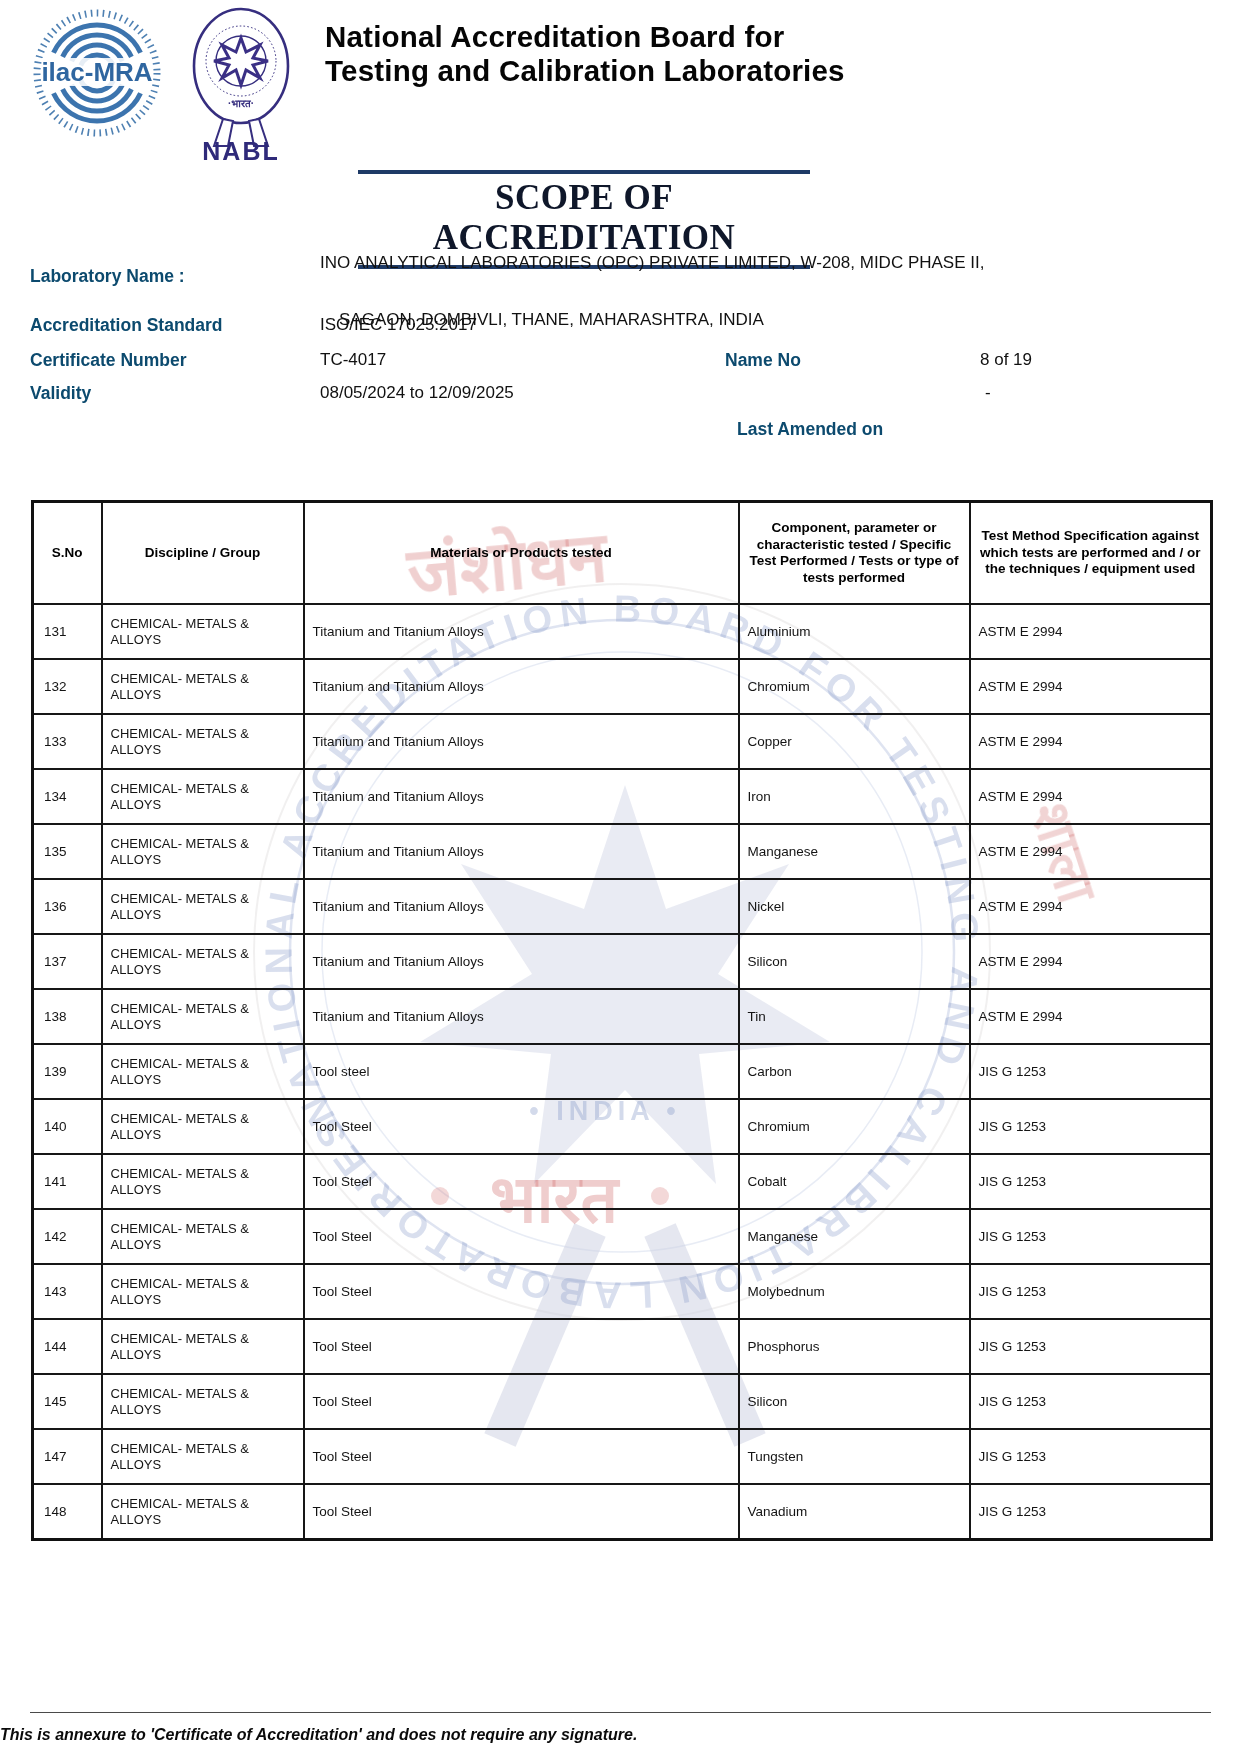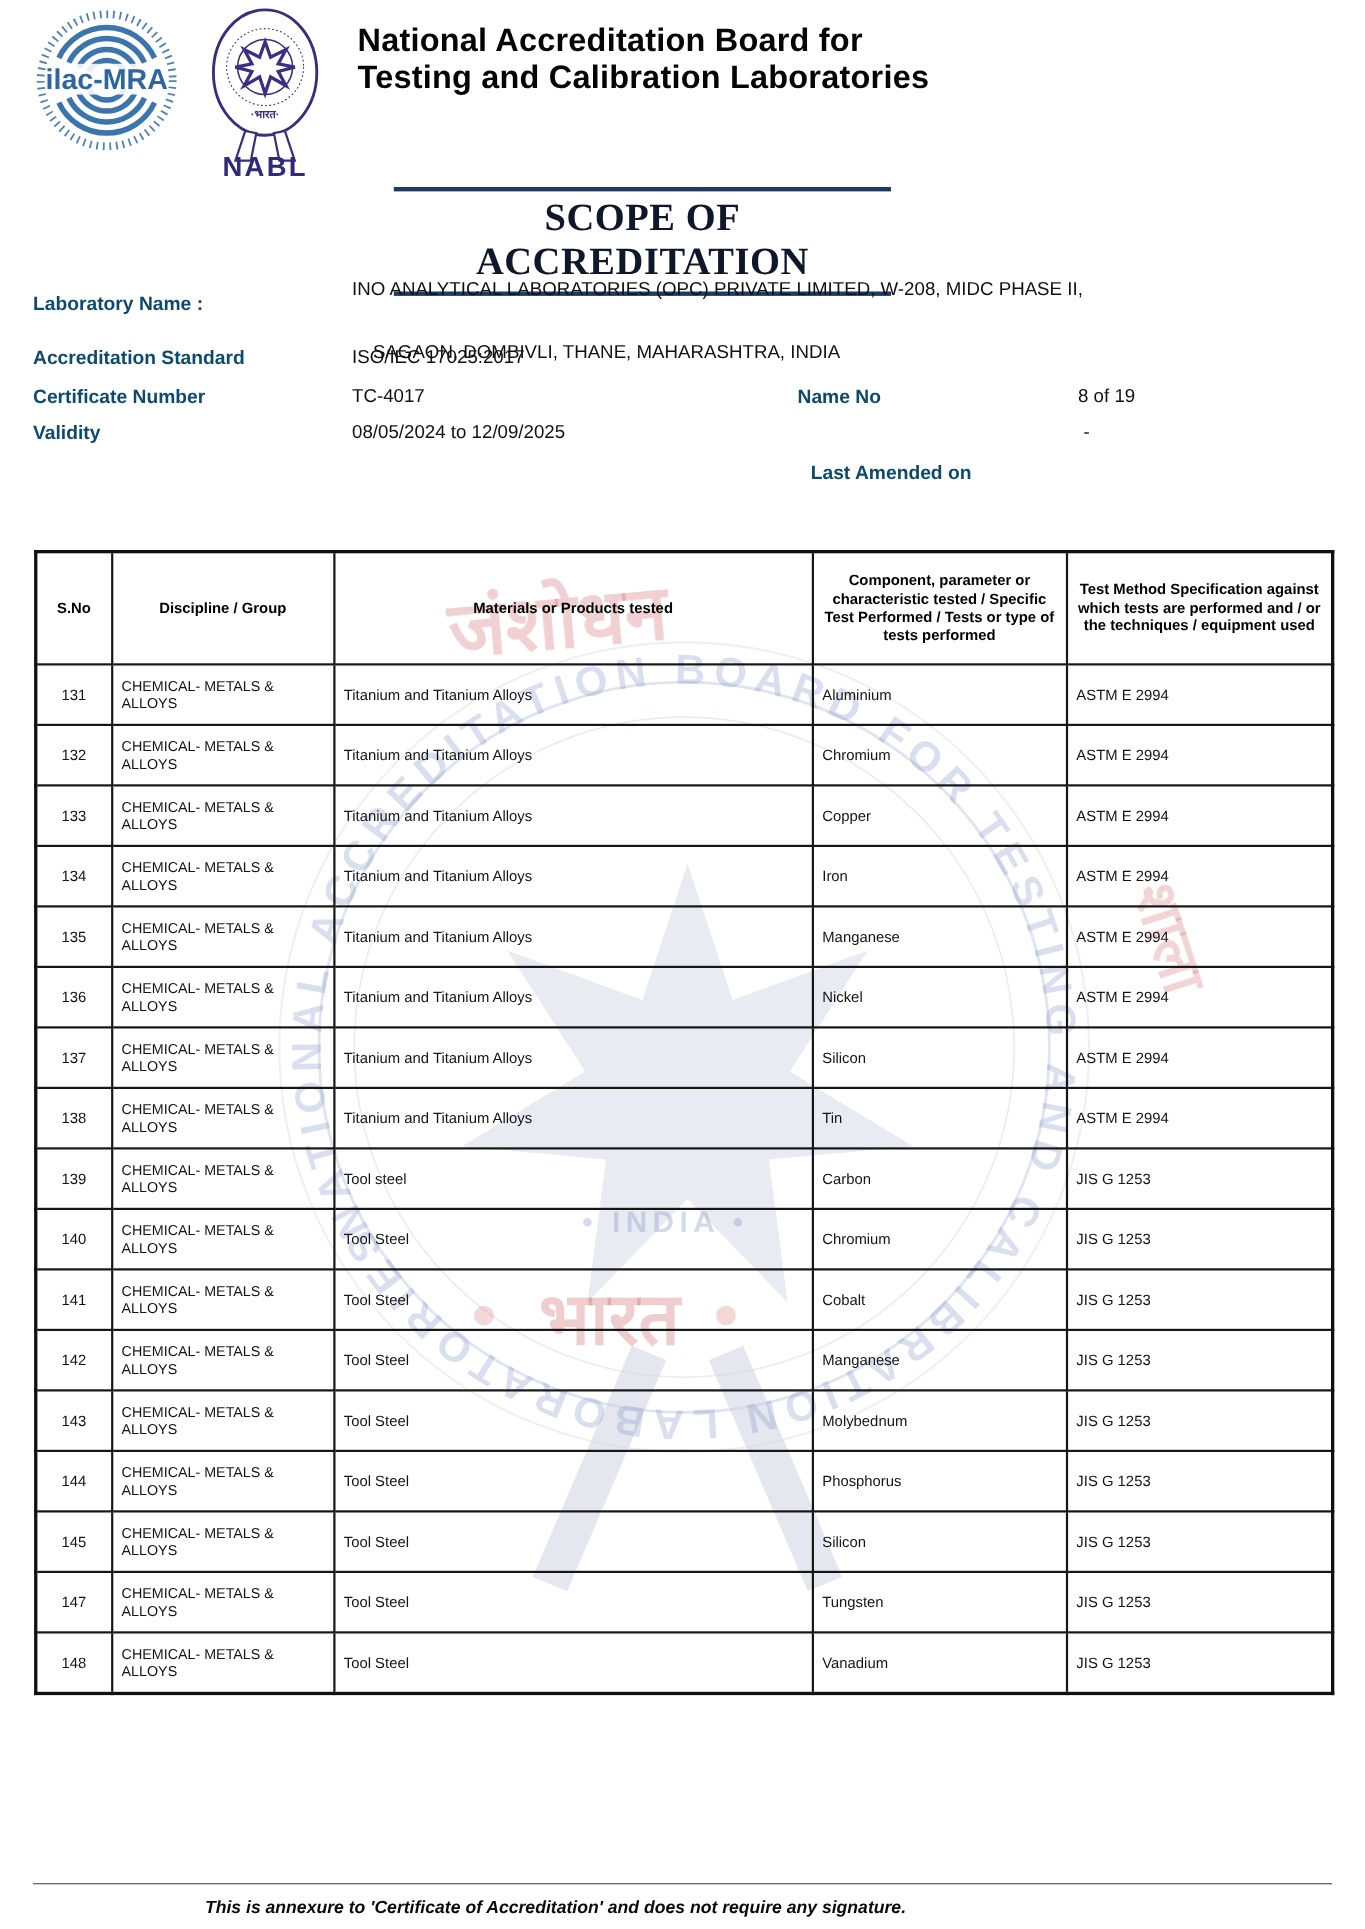--- a/index.html
+++ b/index.html
@@ -29,30 +29,30 @@
   table.scope th, table.scope td { border:2.5px solid #161616; }
   table.scope { border:3px solid #111; }
   th {
     font-size:13.5px; font-weight:bold; text-align:center; vertical-align:middle;
     padding:6px 8px; height:88px; line-height:16.5px; background:transparent;
   }
   td {
     font-size:13.5px; font-weight:normal; text-align:left; vertical-align:middle;
     padding:4px 8px; height:45px; line-height:16px; color:#141414; background:transparent;
   }
-  td.sno { padding-left:22px; font-size:13.5px; }
+  td.sno { padding-left:10px; font-size:13.5px; }
   .disc-span { display:inline-block; max-width:155px; font-size:13px; line-height:16px; }
 
   
   .wm { left:140px; top:470px; z-index:1; pointer-events:none; }
   .wm-pink { filter: blur(0.6px); }
 
   
   .foot-line { left:30px; top:1712px; width:1181px; border-top:1.6px solid #4a4a4a; height:0; }
-  .foot-note { left:0; top:1726px; width:1010px; text-align:center; font-size:16px; font-weight:bold; font-style:italic; color:#0a0a0a; }
+  .foot-note { left:0; top:1726px; width:1010px; text-align:left; font-size:16px; font-weight:bold; font-style:italic; color:#0a0a0a; }
 </style>
 </head>
 <body>
 
 <svg class="abs wm" width="1020" height="1010" viewBox="0 0 1020 1010">
   <circle cx="482" cy="482" r="332" fill="none" stroke="rgba(140,158,205,0.28)" stroke-width="2.5"></circle>
   <circle cx="482" cy="482" r="300" fill="none" stroke="rgba(140,158,205,0.20)" stroke-width="1.5"></circle>
   <circle cx="482" cy="482" r="368" fill="none" stroke="rgba(170,160,160,0.16)" stroke-width="2"></circle>
   <polygon points="485,315 526,439 649,394 578,504 690,572 559,584 576,714 485,620 394,714 411,584 280,572 392,504 321,394 444,439" fill="rgba(203,208,226,0.42)"></polygon>
   <line x1="450" y1="760" x2="360" y2="970" stroke="rgba(203,208,226,0.5)" stroke-width="34"></line>

